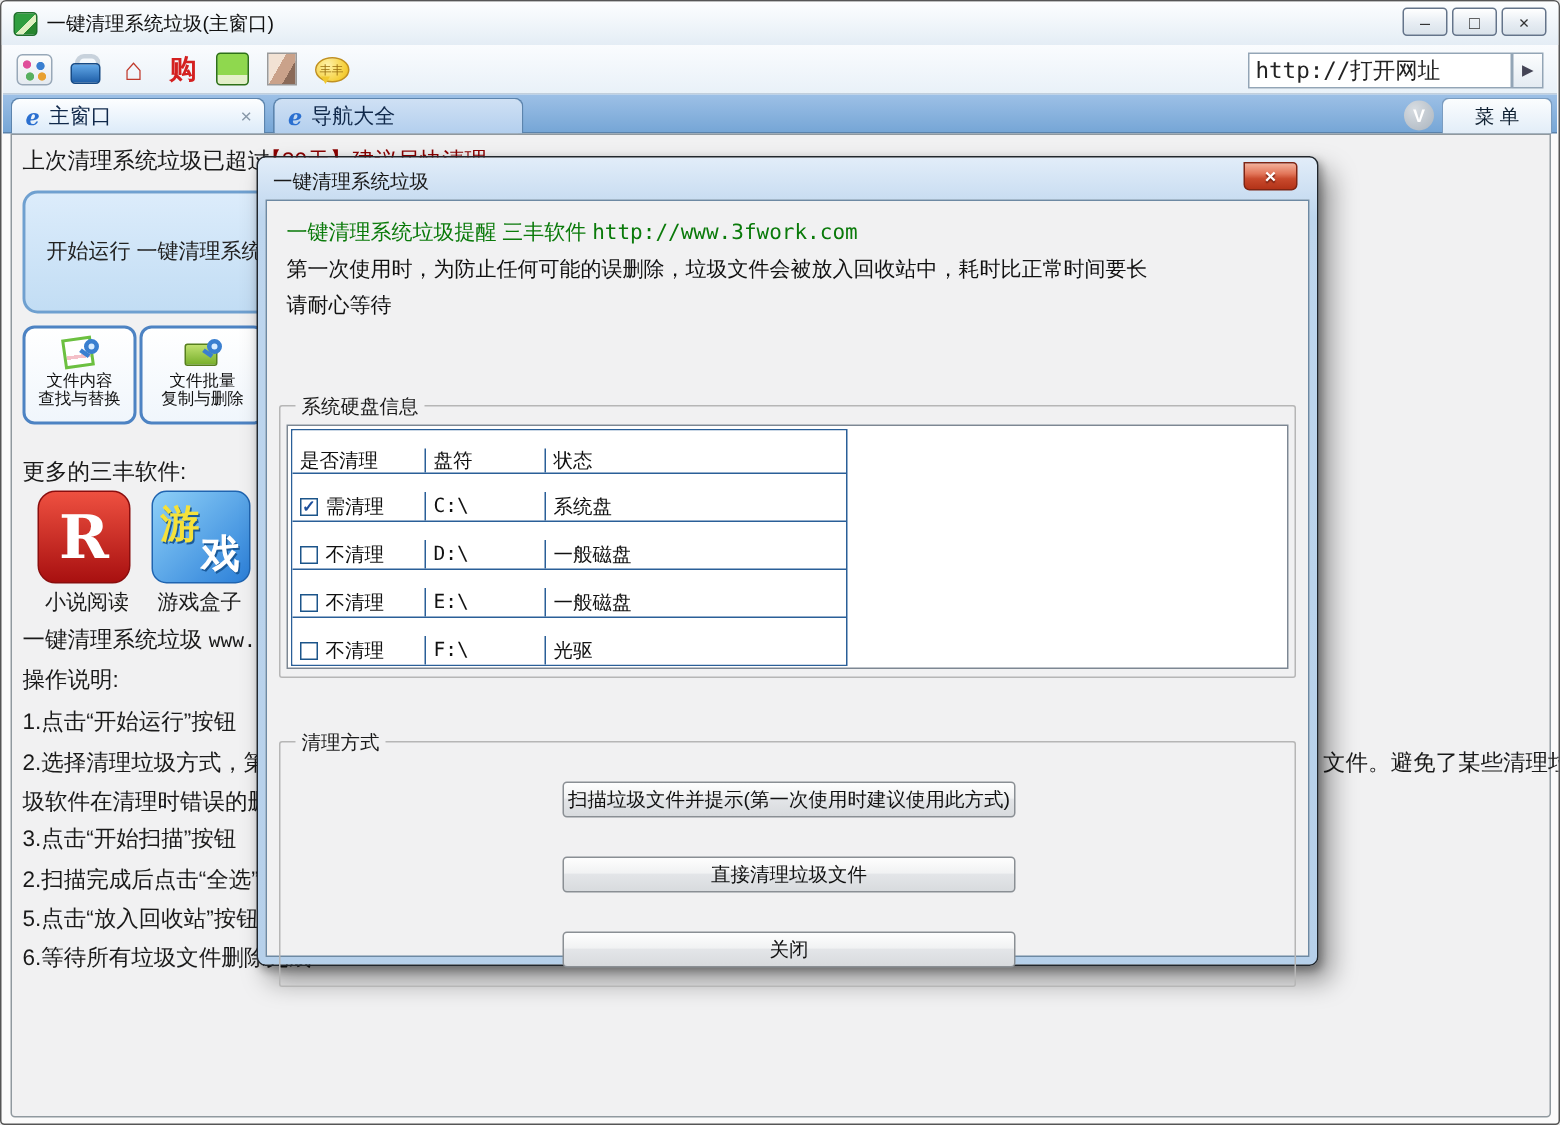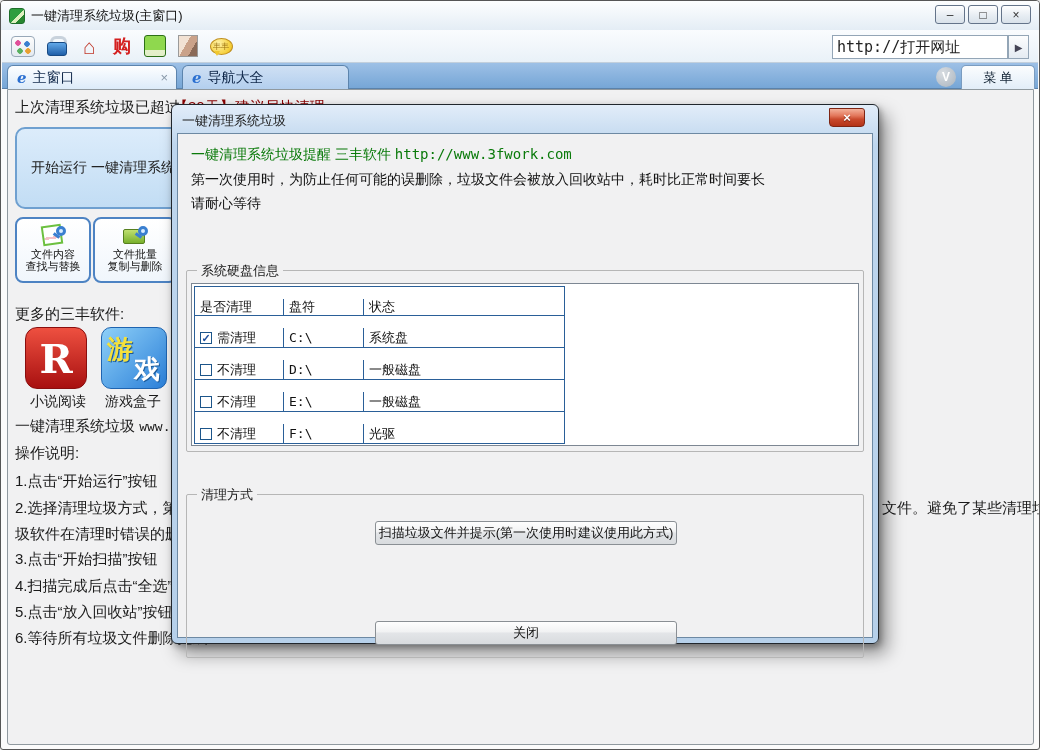--- a/index.html
+++ b/index.html
@@ -244,21 +244,21 @@
     <span>一键清理系统垃圾</span>
     <span class="mono" style="font-size:13px;">www.3fwork.com</span>
   </span>
   <span class="frag" style="left:14px; top:443px;">操作说明:</span>
 
   <span class="frag" style="left:14px; top:471px;">1.点击“开始运行”按钮</span>
   <span class="frag" style="left:14px; top:498px;">2.选择清理垃圾方式，第一次使用建议选择扫描垃圾</span>
   <span class="frag red-txt" style="left:881px; top:498px;">文件。避免了某些清理垃</span>
   <span class="frag red-txt" style="left:14px; top:524px;">圾软件在清理时错误的删除了有用的文件。</span>
   <span class="frag" style="left:14px; top:549px;">3.点击“开始扫描”按钮</span>
-  <span class="frag" style="left:14px; top:576px;">4.扫描完成后点击“全选”</span>
+  <span class="frag" style="left:14px; top:576px;">2.扫描完成后点击“全选”</span>
   <span class="frag" style="left:14px; top:602px;">5.点击“放入回收站”按钮</span>
   <span class="frag" style="left:14px; top:628px;">6.等待所有垃圾文件删除完成</span>
 
   <div class="dialog">
     <span class="dlg-title">一键清理系统垃圾</span>
     <div class="dlg-close">×</div>
 
     <div class="dlg-content">
       <span class="green-head">
         <span>一键清理系统垃圾提醒 三丰软件 </span>
@@ -308,18 +308,19 @@
               <div class="gcell cw2 drive">F:\</div>
               <div class="gcell cw3">光驱</div>
             </div>
           </div>
         </div>
       </div>
 
       <div class="grp" style="left:8px; top:334px; width:678px; height:164px;margin-top:26px;">
         <span class="grp-label">清理方式</span>
         <div class="dlg-btn" style="top:26px;">扫描垃圾文件并提示(第一次使用时建议使用此方式)</div>
+        <div class="dlg-btn" style="top:76px;">直接清理垃圾文件</div>
         <div class="dlg-btn" style="top:126px;">关闭</div>
       </div>
     </div>
   </div>
 
 </div>
 
 </body></html>

